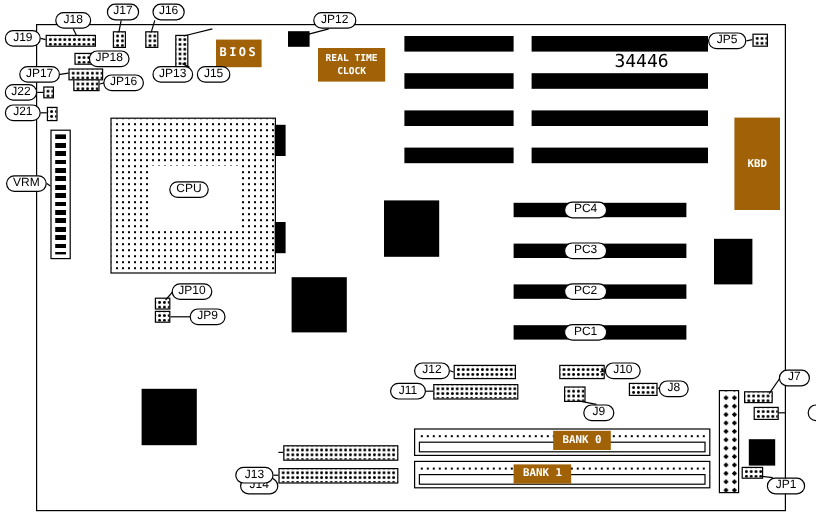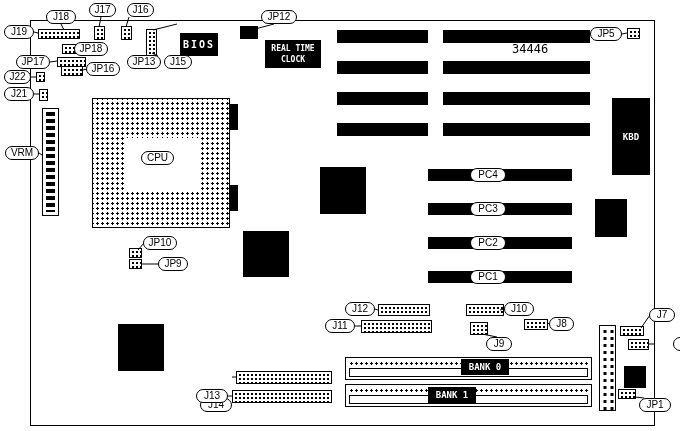--- a/index.html
+++ b/index.html
@@ -3,21 +3,21 @@
 <meta charset="utf-8">
 <style>
   * { margin:0; padding:0; box-sizing:border-box; }
   html,body { background:#fff; }
   body { font-family:"Liberation Sans", sans-serif; color:#000; }
   .stage { position:relative; width:680px; height:431px; background:#fff; overflow:hidden; }
   .board { position:absolute; left:30px; top:20px; width:625px; height:406px; border:1px solid #000; background:#fff; z-index:0; }
   .lines { position:absolute; left:0; top:0; width:680px; height:431px; z-index:2; pointer-events:none; }
   .callout { position:absolute; z-index:4; background:#fff; border:1px solid #000; border-radius:8px;
              font-size:10px; line-height:12px; height:14px; text-align:center; padding:0 2px; }
-  .blackbox { position:absolute; z-index:3; background:#000000; color:#fff; display:flex; align-items:center;
+  .blackbox { position:absolute; z-index:3; background:#a16207; color:#fff; display:flex; align-items:center;
               justify-content:center; text-align:center; font-family:"DejaVu Sans Mono", monospace; font-weight:bold; }
   .pre { white-space:pre-line; }
   .bar { position:absolute; background:#000; z-index:1; }
   .chip { position:absolute; background:#000; z-index:1; }
   .hdr { position:absolute; z-index:1; background-color:#fff; border:1px solid #000;
          background-image:radial-gradient(circle,#000 1px,transparent 1.3px);
          background-size:4px 4px; background-position:1px 1px; }
   .socket { position:absolute; z-index:1; border:1px solid #000;
             background-image:radial-gradient(circle,#000 1px,transparent 1.2px);
             background-size:5px 5px; background-position:2px 2px; }
@@ -26,21 +26,21 @@
   .vrm::before { content:""; position:absolute; left:3px; right:3px; top:3px; bottom:3px;
                  background:repeating-linear-gradient(180deg,#000 0 4px,#fff 4px 7px); }
   .pwr { position:absolute; z-index:1; border:1px solid #000; background-color:#fff;
          background-image:radial-gradient(circle,#000 1.6px,transparent 1.8px);
          background-size:7px 7px; background-position:1.5px 2px; }
   .simm { position:absolute; z-index:1; border:1px solid #000; background:#fff; }
   .simm::before { content:""; position:absolute; left:3px; right:3px; top:2px; height:5px;
                   background-image:radial-gradient(circle,#000 1px,transparent 1.2px);
                   background-size:5px 5px; background-position:0 1px; }
   .simm::after { content:""; position:absolute; left:3px; right:3px; top:10px; height:7px; border:1px solid #000; }
-  .ptext { position:absolute; z-index:3; font-family:"DejaVu Sans Mono", monospace; font-size:12px; }
+  .ptext { position:absolute; z-index:3; font-family:"DejaVu Sans Mono", monospace; font-size:15px; }
 </style>
 </head>
 <body>
 
 <div class="stage">
 
   <div class="board"></div>
 
   <svg class="lines" viewBox="0 0 680 431" xmlns="http://www.w3.org/2000/svg" stroke="#000" stroke-width="1">
     <line x1="61" y1="24" x2="64" y2="30"></line>

